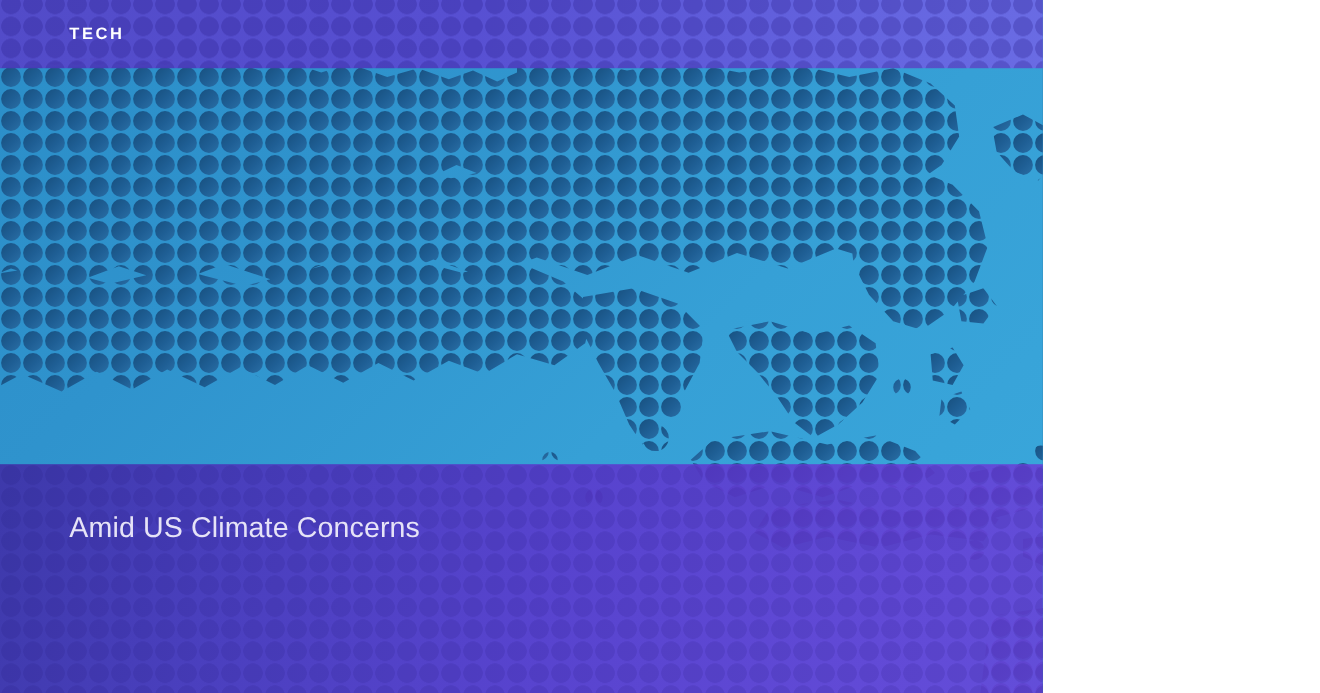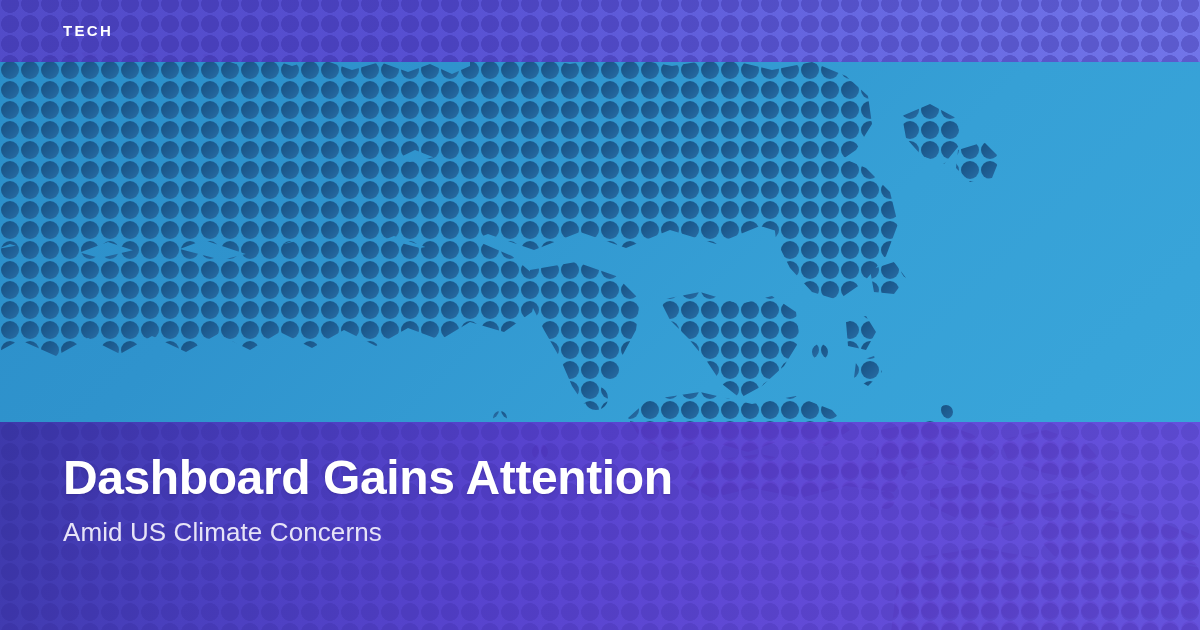--- a/index.html
+++ b/index.html
@@ -1,20 +1,20 @@
 <!DOCTYPE html>
 <html><head>
 <meta charset="utf-8">
 <style>
   html,body{margin:0;padding:0;background:#fff;}
   body{font-family:"Liberation Sans", sans-serif;}
 
   .card{
     position:relative;
-    width:1200px;height:630px;
+    width:948px;height:630px;
     overflow:hidden;
     background:#0369a1;
   }
 
   
   .map-layer{
     position:absolute;inset:0;
     background:linear-gradient(135deg,#2b8ec8 0%,#2f93cd 28%,#36a0d6 60%,#3aa8dc 100%);
   }
   .map-svg{position:absolute;inset:0;width:1200px;height:630px;display:block;}
@@ -194,18 +194,17 @@
 
   <div class="top-band"></div>
   <div class="top-band-dots"></div>
   <div class="kicker">TECH</div>
 
   <div class="bottom-band"></div>
   <div class="bottom-band-dots"></div>
 
   <div class="text-block">
     <h1 class="headline">
-      <span class="hl-line">Dashboard Gains Attention</span>
     </h1>
     <p class="subtitle">Amid US Climate Concerns</p>
   </div>
 
 </div>
 
 </body></html>

